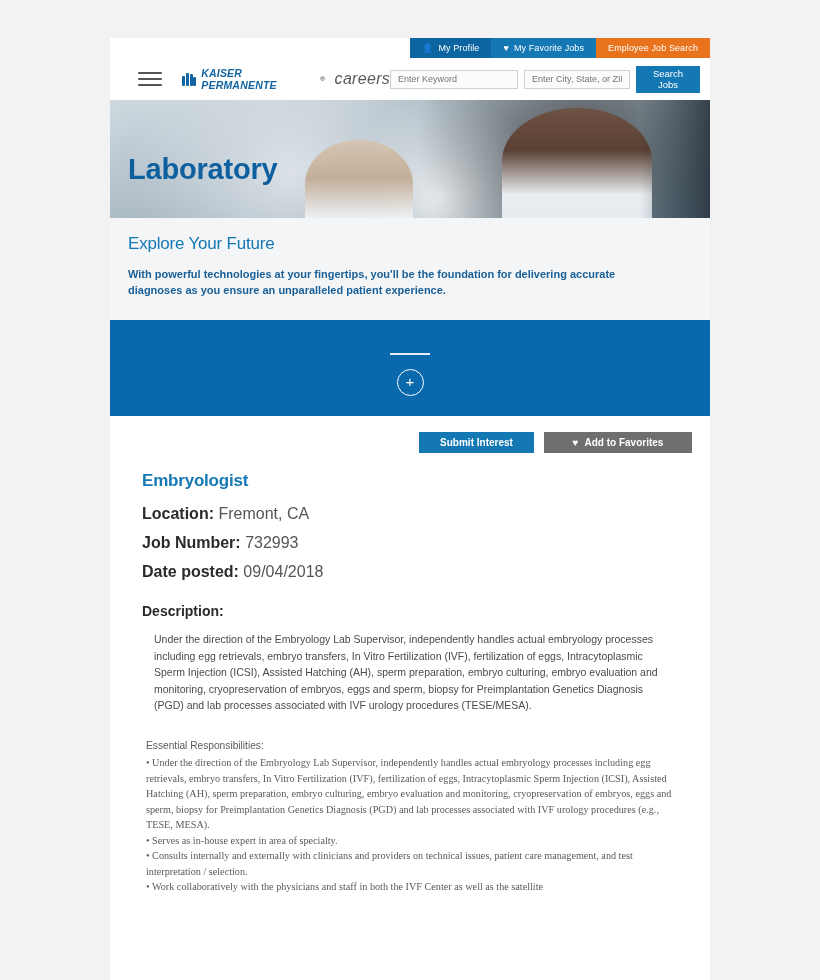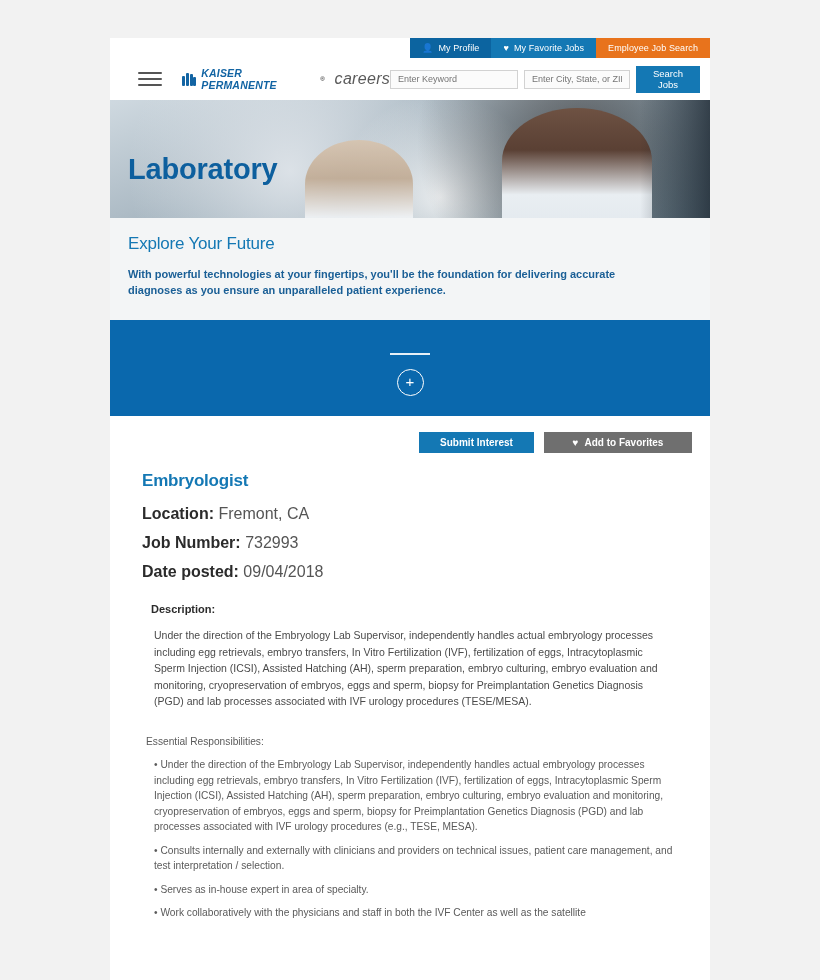--- a/index.html
+++ b/index.html
@@ -293,40 +293,40 @@
     margin: 8px 0 14px 0;
     letter-spacing: -0.2px;
   }
   .meta-row {
     font-size: 16px;
     color: #555;
     margin-bottom: 11px;
   }
   .meta-row b { color: #2b2b2b; }
   .desc-label {
-    font-size: 11px;
+    font-size: 14px;
     font-weight: bold;
     color: #2b2b2b;
-    margin: 22px 0 10px 9px;
+    margin: 22px 0 10px 0;
   }
   .desc-body {
     font-size: 10.5px;
     line-height: 16.5px;
     color: #4a4a4a;
     margin: 12px;
   }
   .resp-block {
     margin-top: 24px;
     font-size: 10.2px;
     line-height: 15.5px;
     color: #5a5a5a;
     padding-left: 4px;
   }
   .resp-block .resp-head { margin-bottom: 2px; }
-  .resp-item { margin: 8px; }
+  .resp-item { margin: 0; font-family: Liberation Serif, serif; }
   .fade-last { }
 </style>
 </head>
 <body>
 
 <div class="page">
   <div class="site">
 
     <div class="utility-bar">
       <div class="util-item util-profile">
@@ -407,20 +407,20 @@
         <b>Date posted:</b>
         <span>09/04/2018</span>
       </div>
 
       <div class="desc-label">Description:</div>
       <p class="desc-body">Under the direction of the Embryology Lab Supervisor, independently handles actual embryology processes including egg retrievals, embryo transfers, In Vitro Fertilization (IVF), fertilization of eggs, Intracytoplasmic Sperm Injection (ICSI), Assisted Hatching (AH), sperm preparation, embryo culturing, embryo evaluation and monitoring, cryopreservation of embryos, eggs and sperm, biopsy for Preimplantation Genetics Diagnosis (PGD) and lab processes associated with IVF urology procedures (TESE/MESA).</p>
 
       <div class="resp-block">
         <div class="resp-head">Essential Responsibilities:</div>
         <div class="resp-item">• Under the direction of the Embryology Lab Supervisor, independently handles actual embryology processes including egg retrievals, embryo transfers, In Vitro Fertilization (IVF), fertilization of eggs, Intracytoplasmic Sperm Injection (ICSI), Assisted Hatching (AH), sperm preparation, embryo culturing, embryo evaluation and monitoring, cryopreservation of embryos, eggs and sperm, biopsy for Preimplantation Genetics Diagnosis (PGD) and lab processes associated with IVF urology procedures (e.g., TESE, MESA).</div>
+        <div class="resp-item">• Serves as in-house expert in area of specialty.</div>
         <div class="resp-item">• Consults internally and externally with clinicians and providers on technical issues, patient care management, and test interpretation / selection.</div>
-        <div class="resp-item">• Serves as in-house expert in area of specialty.</div>
         <div class="resp-item fade-last">• Work collaboratively with the physicians and staff in both the IVF Center as well as the satellite</div>
       </div>
     </div>
 
   </div>
 </div>
 
 </body></html>

